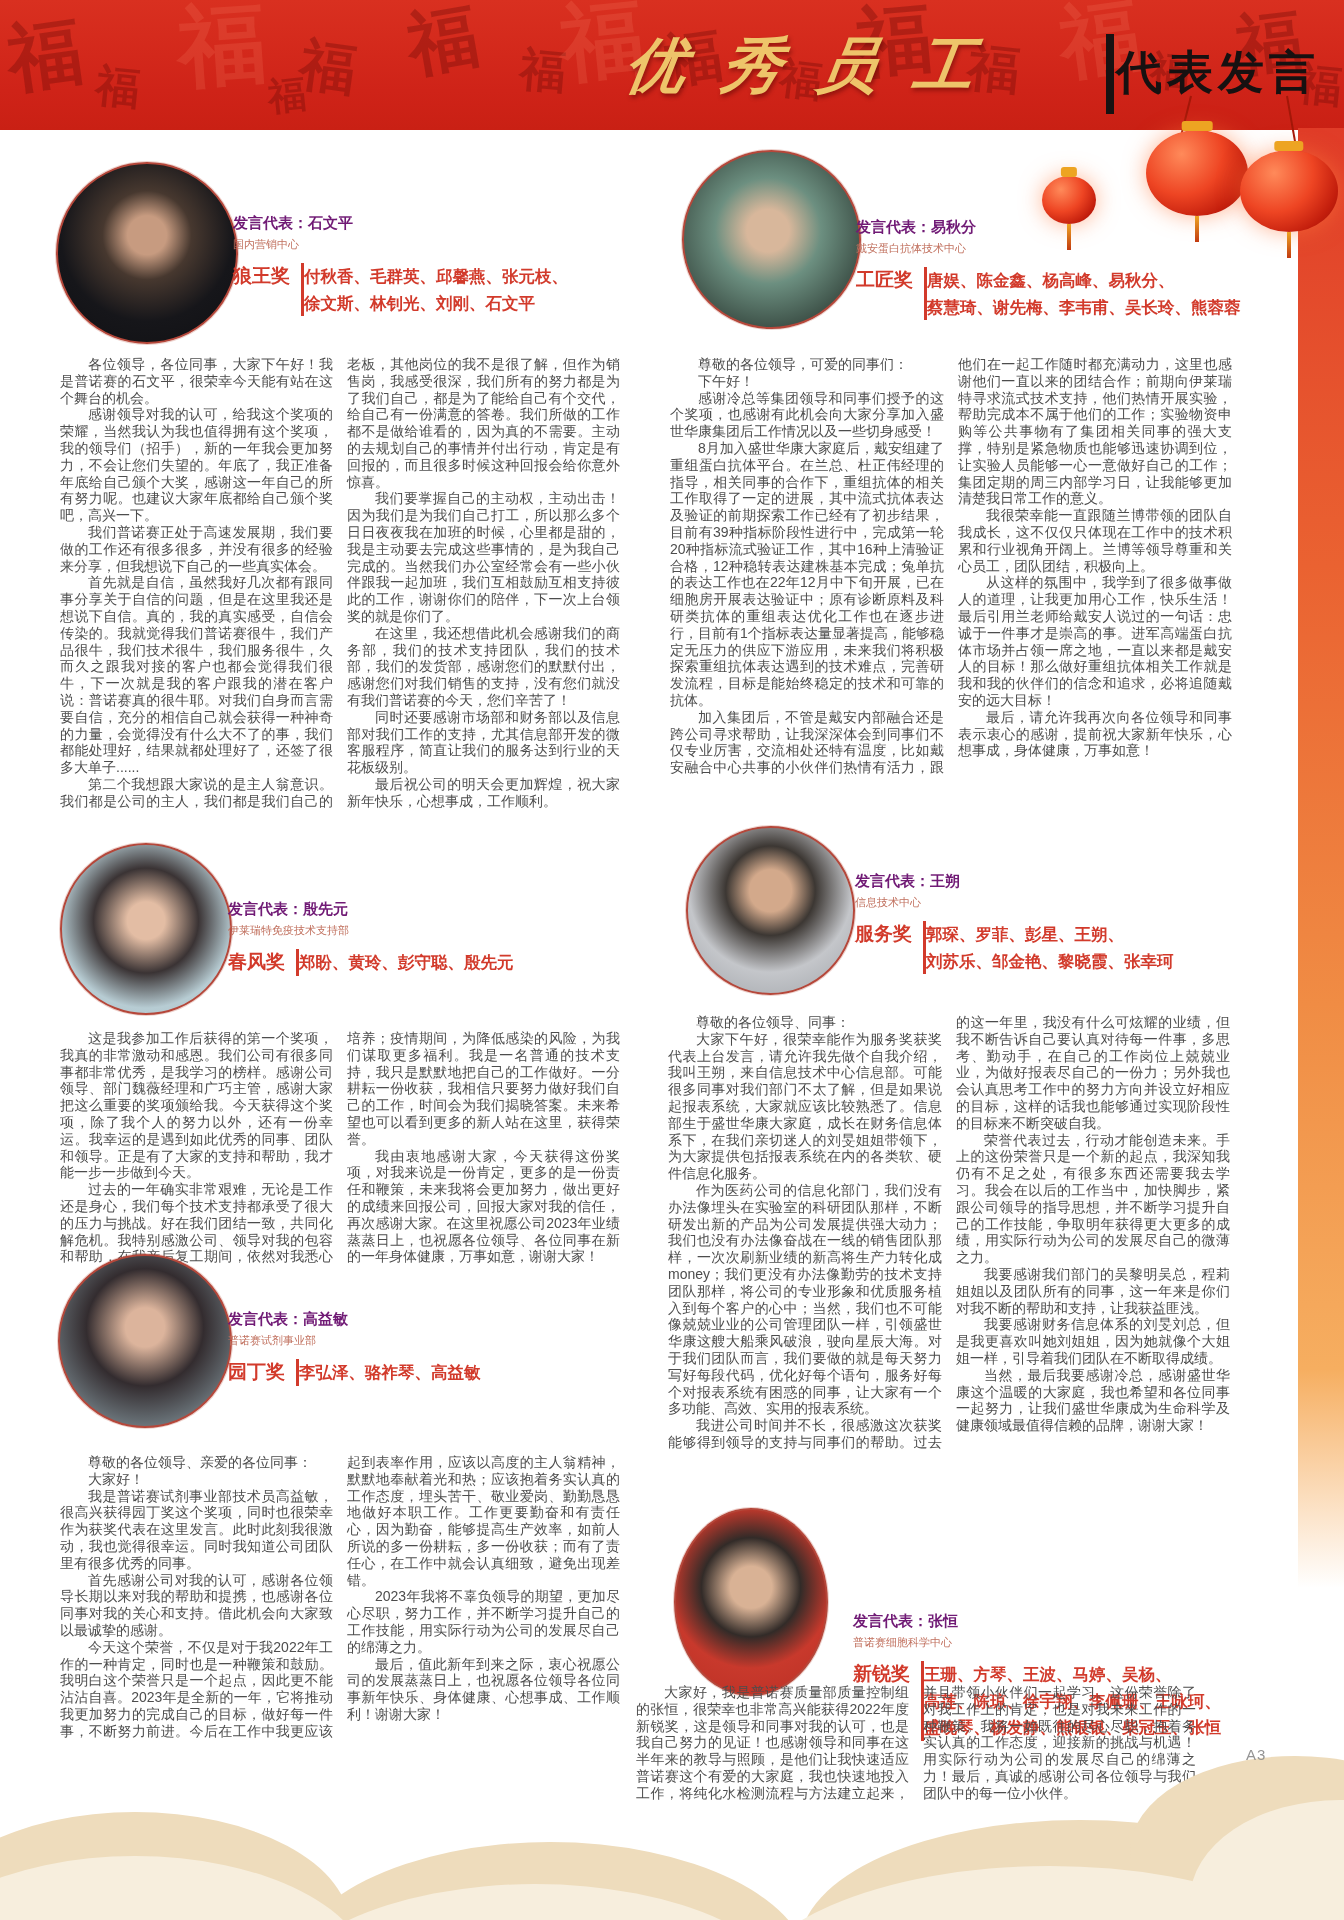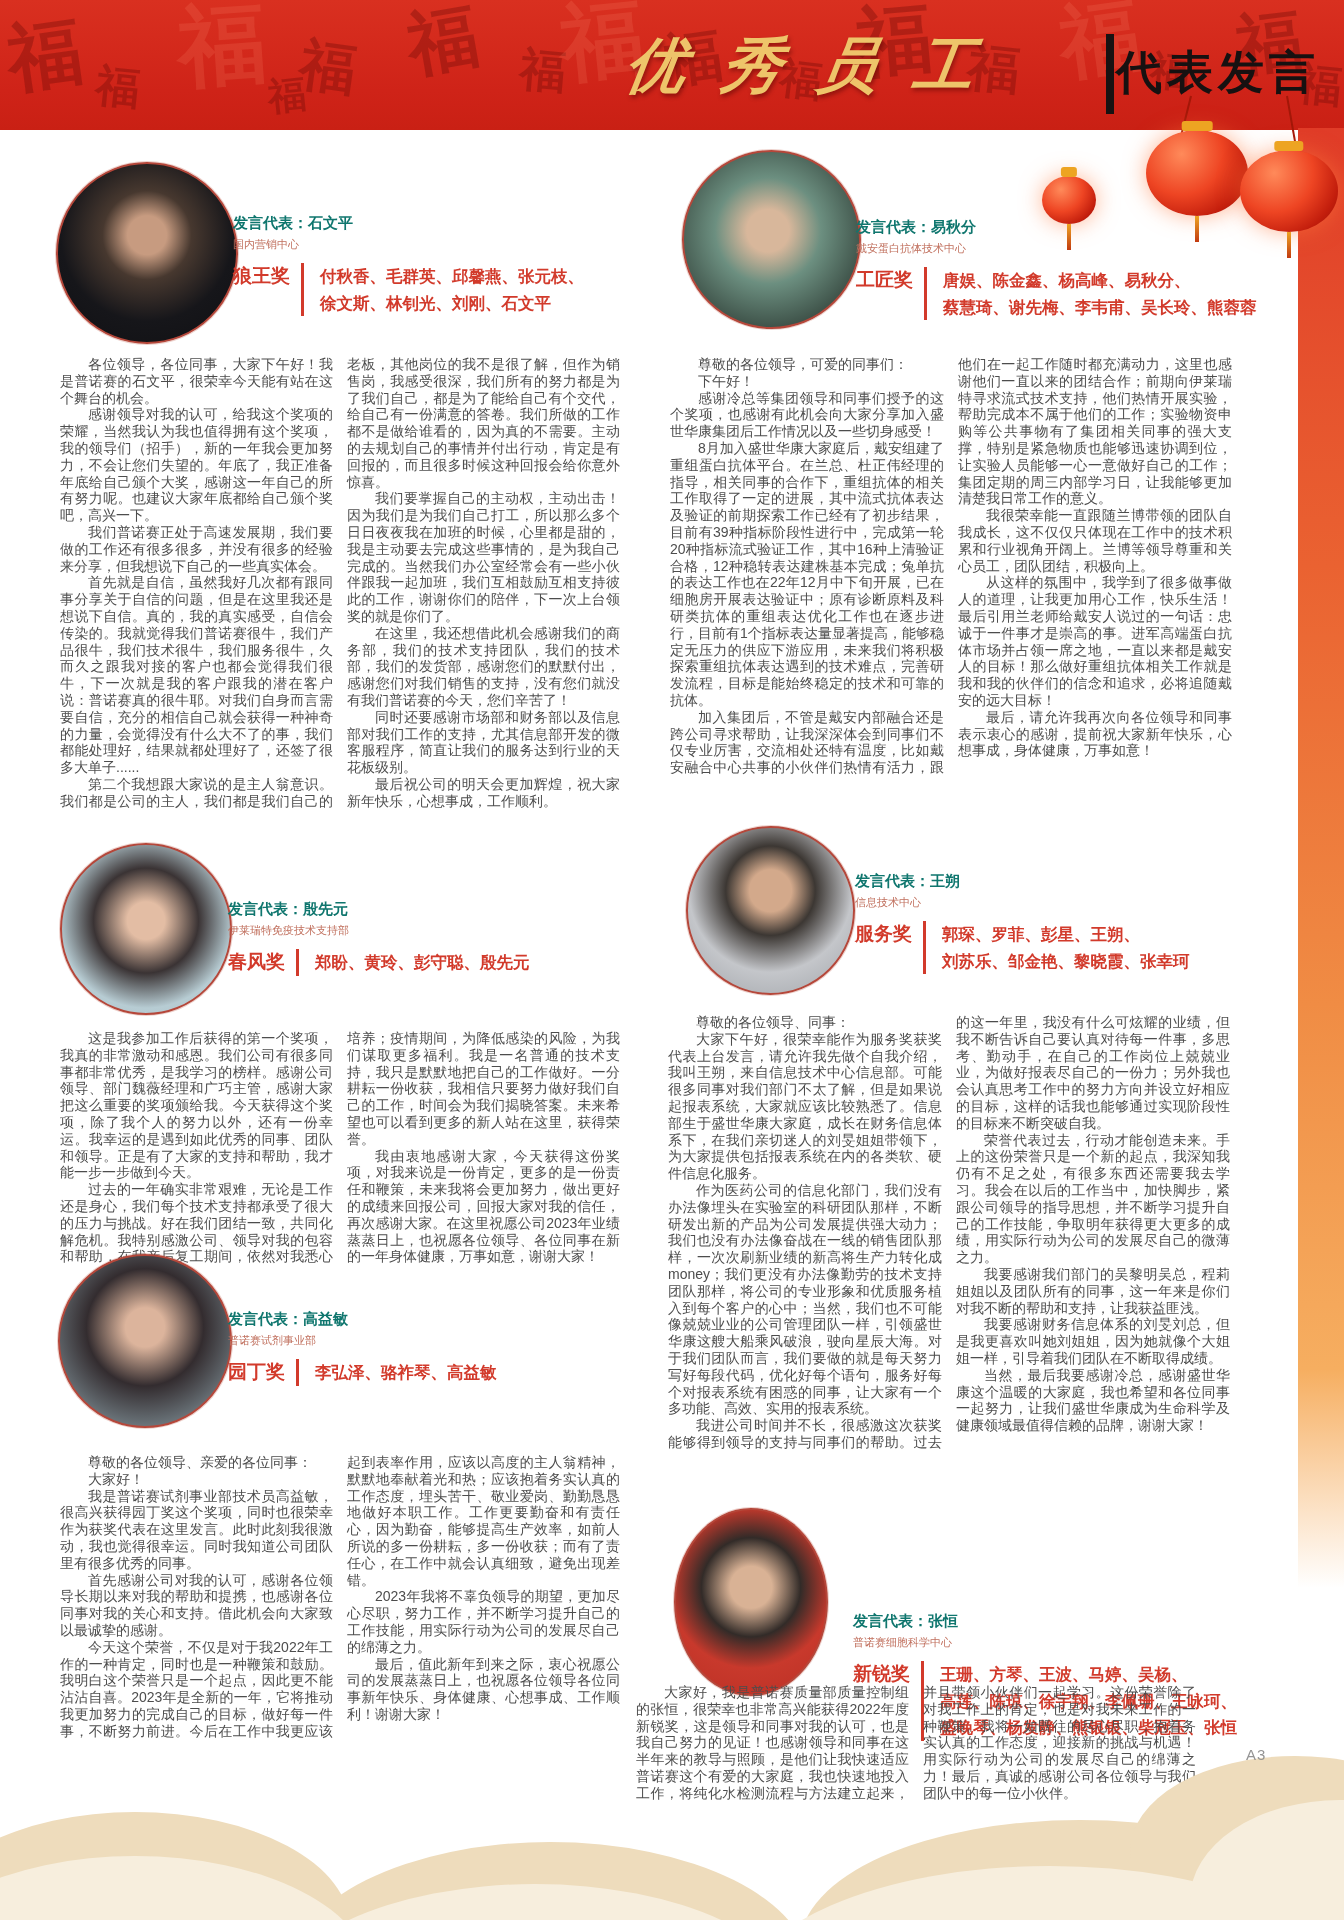--- a/index.html
+++ b/index.html
@@ -32,25 +32,25 @@
   
   .photo{position:absolute;border-radius:50%;border:2px solid #b5473a;
       box-shadow:0 0 0 1px rgba(185,70,50,.25);}
   .pic1{background:radial-gradient(circle at 50% 40%,#c79b80 0%,#c79b80 14%,#47382f 32%,#16161a 62%,#101013 100%);}
   .pic2{background:radial-gradient(circle at 48% 45%,#d8b79b 0%,#d8b79b 16%,#6c8f80 40%,#3c4f46 75%,#28352e 100%);}
   .pic3{background:radial-gradient(circle at 50% 45%,#e3bda4 0%,#e3bda4 15%,#3a3334 42%,#b7ccd3 70%,#aec5cd 100%);}
   .pic4{background:radial-gradient(circle at 50% 38%,#d3a98b 0%,#d3a98b 16%,#3c3733 34%,#c4c6ca 62%,#9fa3a8 100%);}
   .pic5{background:radial-gradient(circle at 50% 42%,#dcb49c 0%,#dcb49c 15%,#332c2f 45%,#6f7a80 78%,#5d686e 100%);}
   .pic6{background:radial-gradient(circle at 50% 42%,#d9b295 0%,#d9b295 16%,#322b28 38%,#c8392c 62%,#bb2f24 100%);}
   .shead{position:absolute;}
-  .rep{font-size:15px;font-weight:bold;color:#0f766e;}
+  .rep{font-size:15px;font-weight:bold;color:#701a75;}
   .dept{font-size:11px;color:#c1705e;margin-top:4px;}
   .award-row{display:flex;align-items:flex-start;margin-top:11px;}
   .award{font-size:19px;font-weight:bold;color:#d23a2b;line-height:26px;white-space:nowrap;}
-  .winners{border-left:3px solid #d23a2b;padding-left:16px;margin-left:11px;}
+  .winners{border-left:3px solid #d23a2b;padding-left:0;margin-left:11px;}
   .winners div{font-size:16.5px;font-weight:bold;color:#d23a2b;line-height:26.5px;white-space:nowrap;}
   .sbody{position:absolute;column-count:2;column-gap:14px;font-size:14px;line-height:16.8px;
       color:#4d4d4d;text-align:justify;}
   .sbody p{margin:0;text-indent:2em;}
   
   .ph1{left:56px;top:162px;width:178px;height:178px;}
   .ph2{left:682px;top:150px;width:175px;height:175px;}
   .ph3{left:60px;top:843px;width:168px;height:168px;}
   .ph4{left:686px;top:826px;width:165px;height:165px;}
   .ph5{left:58px;top:1254px;width:170px;height:170px;}

